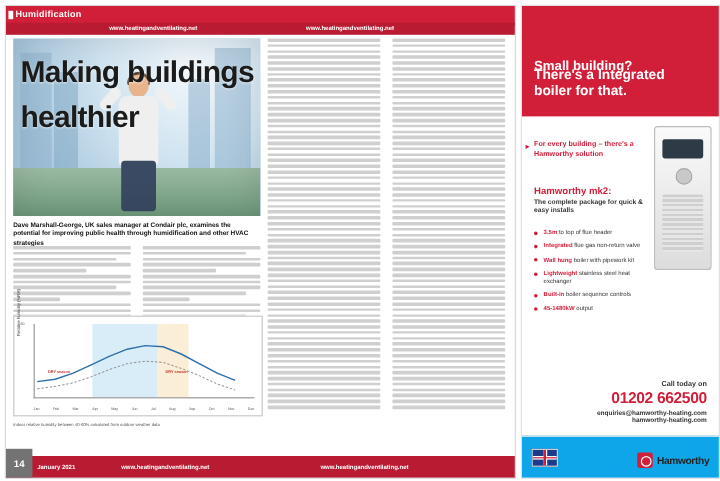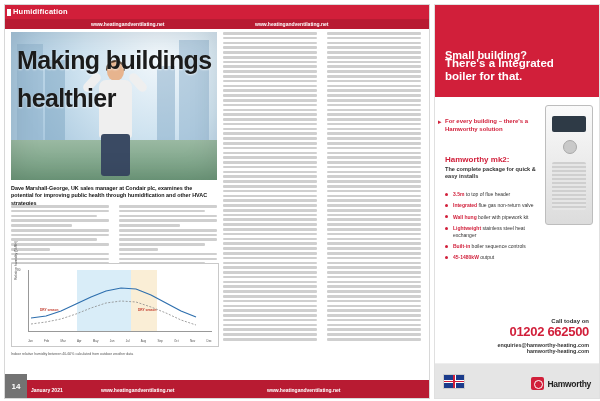--- a/index.html
+++ b/index.html
@@ -91,21 +91,21 @@
   .ad .modeldesc{position:absolute;left:10px;top:161px;width:94px;color:#333;font-size:5.6px;line-height:7.4px;font-weight:bold;}
   .ad .feats{position:absolute;left:10px;top:186px;width:100px;}
   .ad .feat{position:relative;padding-left:8px;margin-bottom:5px;font-size:5px;line-height:6.4px;color:#333;}
   .ad .feat b{color:#d11f3a;}
   .ad .dot{position:absolute;left:0;top:1.6px;width:3px;height:3px;background:#d11f3a;border-radius:50%;}
   .ad .callbox{position:absolute;left:0;bottom:44px;width:100%;text-align:right;padding-right:10px;box-sizing:border-box;}
   .ad .callnow{color:#333;font-size:6px;font-weight:bold;}
   .ad .phone{color:#d11f3a;font-size:13px;font-weight:bold;letter-spacing:-.3px;}
   .ad .mail{color:#333;font-size:5.4px;font-weight:bold;margin-top:3px;}
   .ad .web{color:#333;font-size:5.4px;font-weight:bold;}
-  .ad .botbar{position:absolute;left:0;bottom:0;width:100%;height:34px;background:#e5e5e5;border-top:1px solid #eee;}
+  .ad .botbar{position:absolute;left:0;bottom:0;width:100%;height:34px;background:#0ea5e9;border-top:1px solid #eee;}
   .ad .flag{position:absolute;left:8px;bottom:9px;width:20px;height:13px;background:#1b3b8b;border:1px solid #ccc;overflow:hidden;}
   .ad .flag .h{position:absolute;left:0;top:5px;width:100%;height:3px;background:#fff;}
   .ad .flag .v{position:absolute;left:8.5px;top:0;height:100%;width:3px;background:#fff;}
   .ad .flag .hr{position:absolute;left:0;top:5.8px;width:100%;height:1.6px;background:#d11f3a;}
   .ad .flag .vr{position:absolute;left:9.2px;top:0;height:100%;width:1.6px;background:#d11f3a;}
   .ad .brand{position:absolute;right:8px;bottom:8px;display:flex;align-items:center;gap:3px;}
   .ad .brand .mark{width:13px;height:13px;background:#d11f3a;border-radius:2px;position:relative;}
   .ad .brand .mark:after{content:"";position:absolute;left:3px;top:3px;width:7px;height:7px;border:1.4px solid #fff;border-radius:50%;}
   .ad .brand .bt{font-size:8.5px;font-weight:bold;color:#222;letter-spacing:-.3px;}
 </style>

